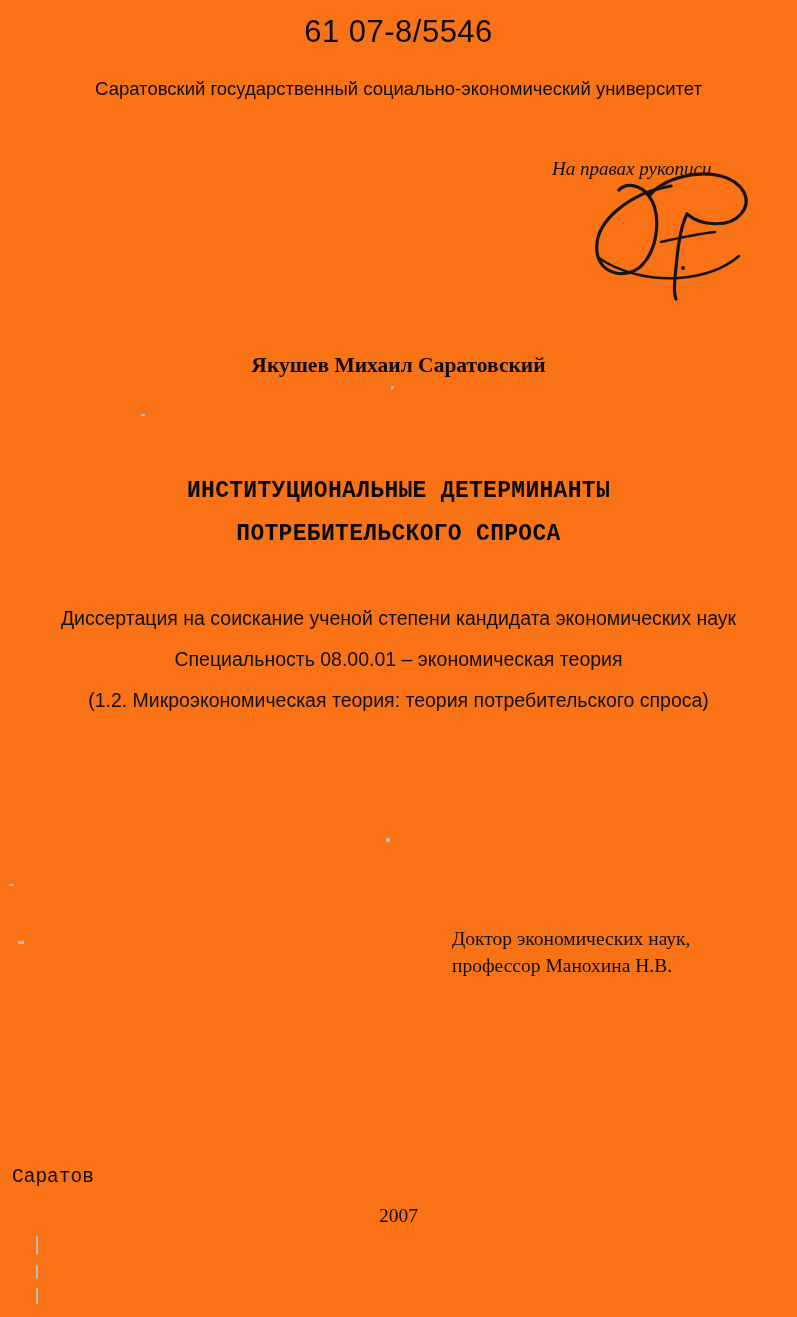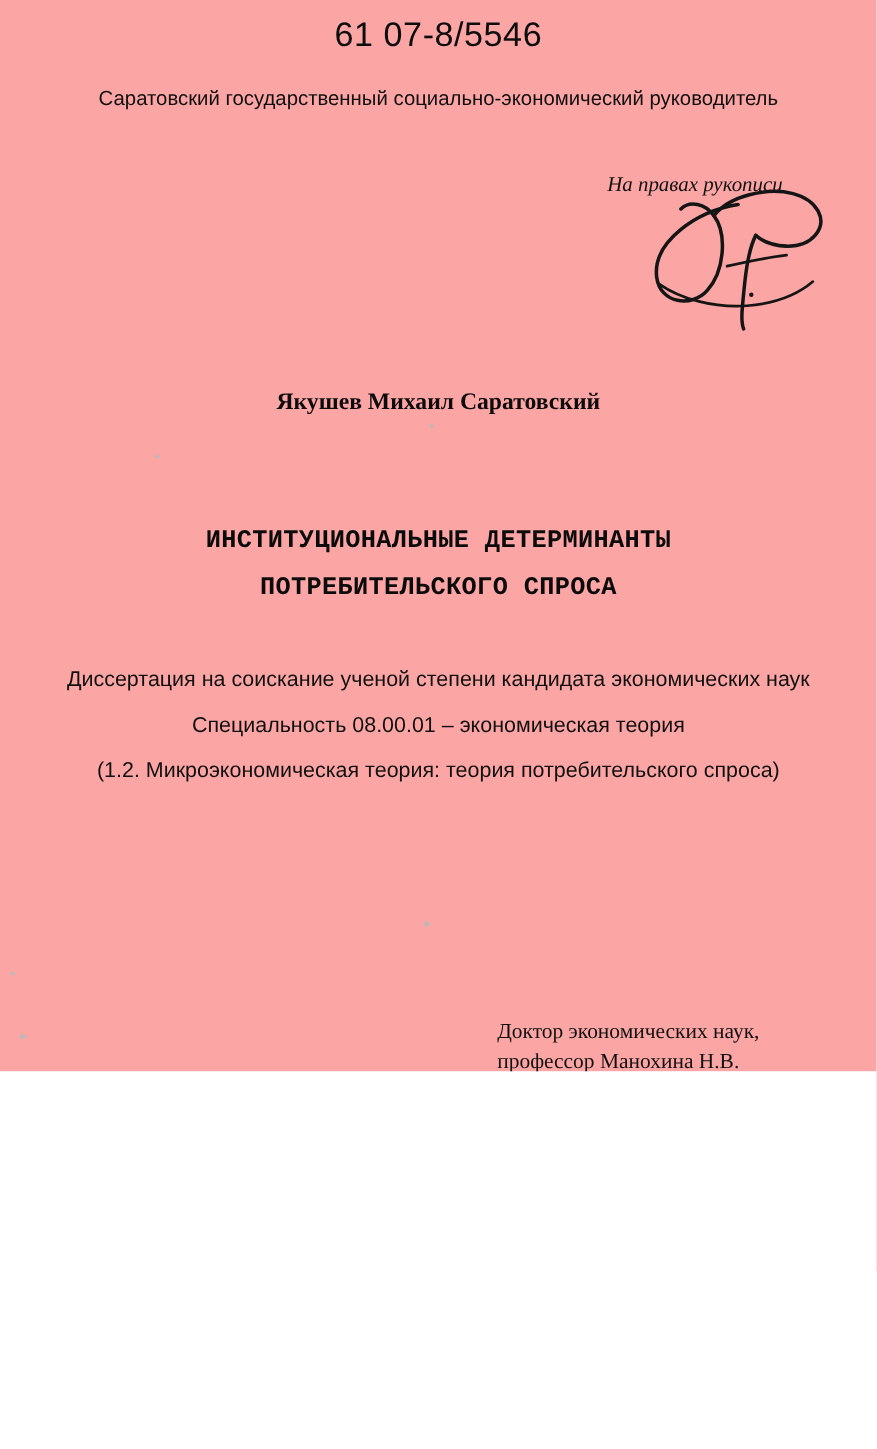--- a/index.html
+++ b/index.html
@@ -3,22 +3,22 @@
 <meta charset="utf-8">
 <style>
   html, body {
     margin: 0;
     padding: 0;
     background: #ffffff;
   }
   .page {
     position: relative;
     width: 797px;
-    height: 974px;
-    background: #fca5a5;
+    height: 1317px;
+    background: #f97316;
     overflow: hidden;
     font-family: "Liberation Serif", serif;
     color: #111111;
   }
 
   
   .edge-speck {
     position: absolute;
     background: #b9b9b9;
   }
@@ -148,21 +148,21 @@
   <div class="edge-speck" style="top:386px;left:391px;width:3px;height:3px;"></div>
   <div class="edge-speck" style="top:838px;left:386px;width:4px;height:4px;"></div>
   <div class="edge-speck" style="top:884px;left:9px;width:5px;height:2px;"></div>
   <div class="edge-speck" style="top:941px;left:18px;width:6px;height:3px;"></div>
   <div class="edge-speck" style="top:1236px;left:36px;width:2px;height:18px;"></div>
   <div class="edge-speck" style="top:1265px;left:36px;width:2px;height:14px;"></div>
   <div class="edge-speck" style="top:1288px;left:36px;width:2px;height:16px;"></div>
 
   <div class="stamp-number">61 07-8/5546</div>
 
-  <div class="university">Саратовский государственный социально-экономический руководитель</div>
+  <div class="university">Саратовский государственный социально-экономический университет</div>
 
   <div class="manuscript-note">На правах рукописи</div>
 
   <div class="signature">
     <svg width="190" height="135" viewBox="0 0 190 135" fill="none" xmlns="http://www.w3.org/2000/svg">
       <path d="M96 18 C58 24 18 52 22 84 C25 108 54 112 68 96 C84 78 86 44 74 28 C66 17 52 14 44 22" stroke="#151515" stroke-width="3.2" stroke-linecap="round" fill="none"></path>
       <path d="M74 28 C88 10 122 2 146 8 C168 14 178 32 166 46 C154 60 126 58 112 46" stroke="#151515" stroke-width="3.2" stroke-linecap="round" fill="none"></path>
       <path d="M112 46 C104 62 102 88 100 110 C99 120 99 126 101 131" stroke="#151515" stroke-width="3.2" stroke-linecap="round" fill="none"></path>
       <path d="M86 74 C104 70 122 66 140 64" stroke="#151515" stroke-width="2.6" stroke-linecap="round" fill="none"></path>
       <path d="M24 90 C44 104 74 112 104 110 C130 108 150 100 164 88" stroke="#151515" stroke-width="2.4" stroke-linecap="round" fill="none"></path>

